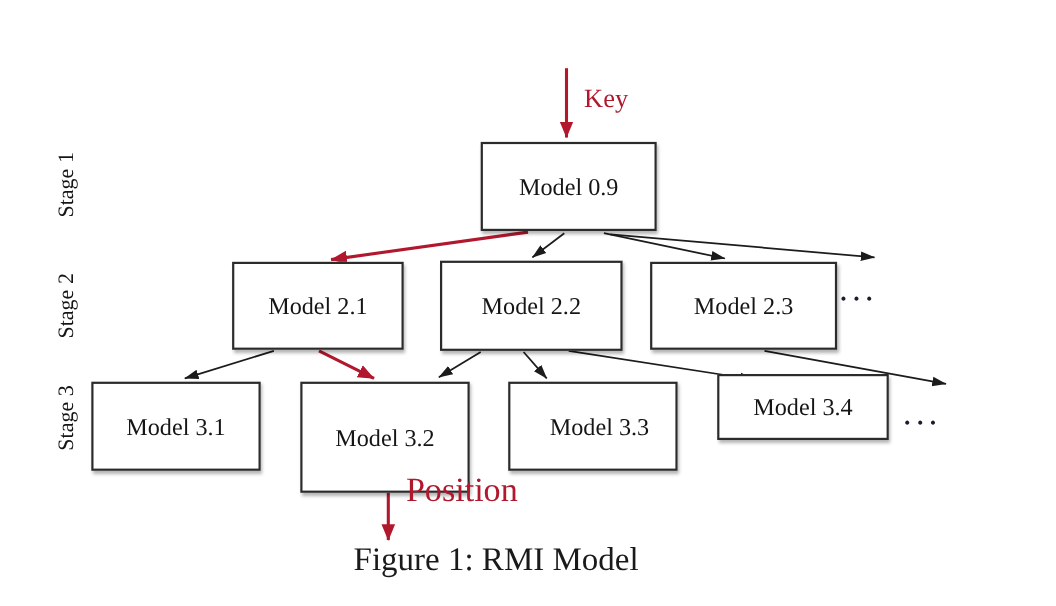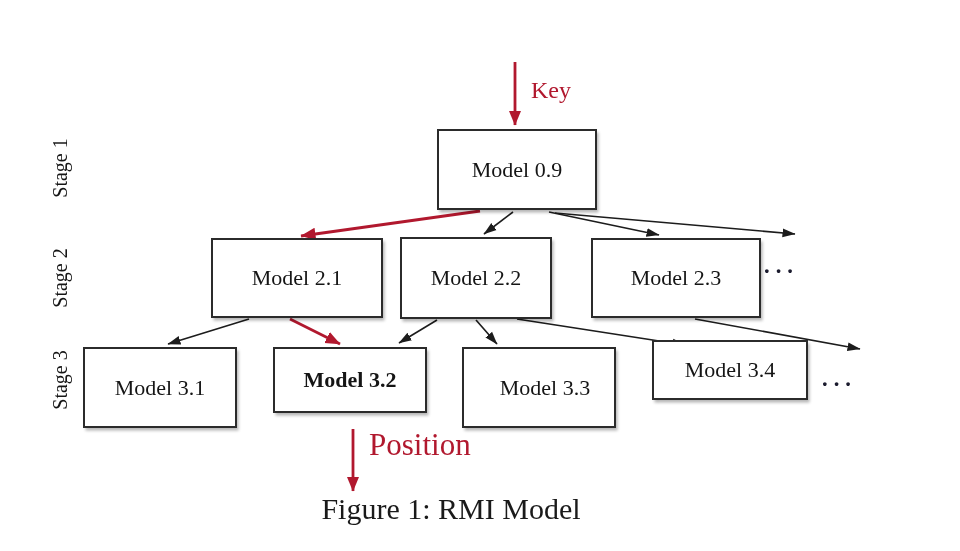--- a/index.html
+++ b/index.html
@@ -99,35 +99,35 @@
   </svg>
 
   <div class="stage-label" style="left:15px; top:157px;">Stage 1</div>
   <div class="stage-label" style="left:15px; top:267px;">Stage 2</div>
   <div class="stage-label" style="left:15px; top:369px;">Stage 3</div>
 
   <div class="model-box" style="left:437px; top:129px; width:160px; height:81px;">
     <span>Model 0.9</span>
   </div>
 
-  <div class="model-box" style="left:211px; top:238px; width:172px; height:80px;">
+  <div class="model-box" style="left:211px; top:238px; width:156px; height:80px;">
     <span>Model 2.1</span>
   </div>
-  <div class="model-box" style="left:400px; top:237px; width:152px; height:82px;">
+  <div class="model-box" style="left:400px; top:237px; width:166px; height:82px;">
     <span>Model 2.2</span>
   </div>
   <div class="model-box" style="left:591px; top:238px; width:170px; height:80px;">
     <span>Model 2.3</span>
   </div>
   <div class="ellipsis ellipsis-stage2">···</div>
 
   <div class="model-box" style="left:83px; top:347px; width:154px; height:81px;">
     <span>Model 3.1</span>
   </div>
-  <div class="model-box" style="left:273px; top:347px; width:154px; height:66px;font-weight:bold;">
+  <div class="model-box" style="left:273px; top:347px; width:154px; height:101px;">
     <span>Model 3.2</span>
   </div>
   <div class="model-box" style="left:462px; top:347px; width:154px; height:81px;padding-left:12px;">
     <span>Model 3.3</span>
   </div>
   <div class="model-box" style="left:652px; top:340px; width:156px; height:60px;">
     <span>Model 3.4</span>
   </div>
   <div class="ellipsis ellipsis-stage3">···</div>
 

